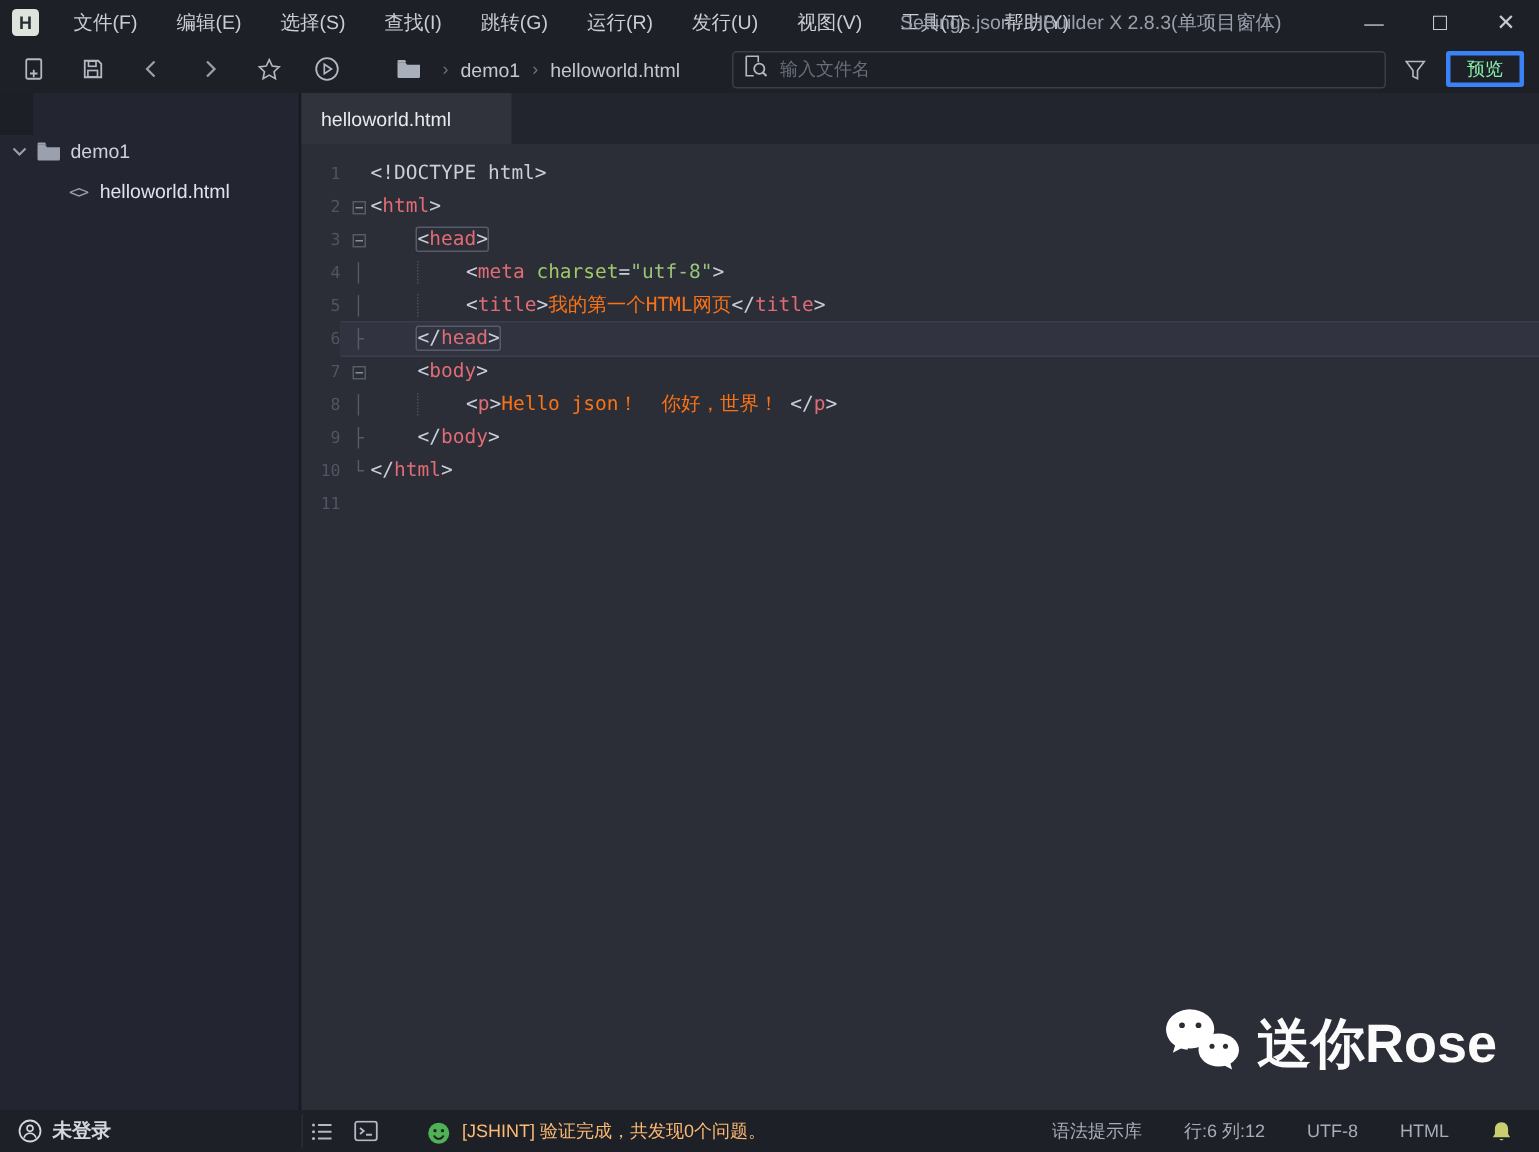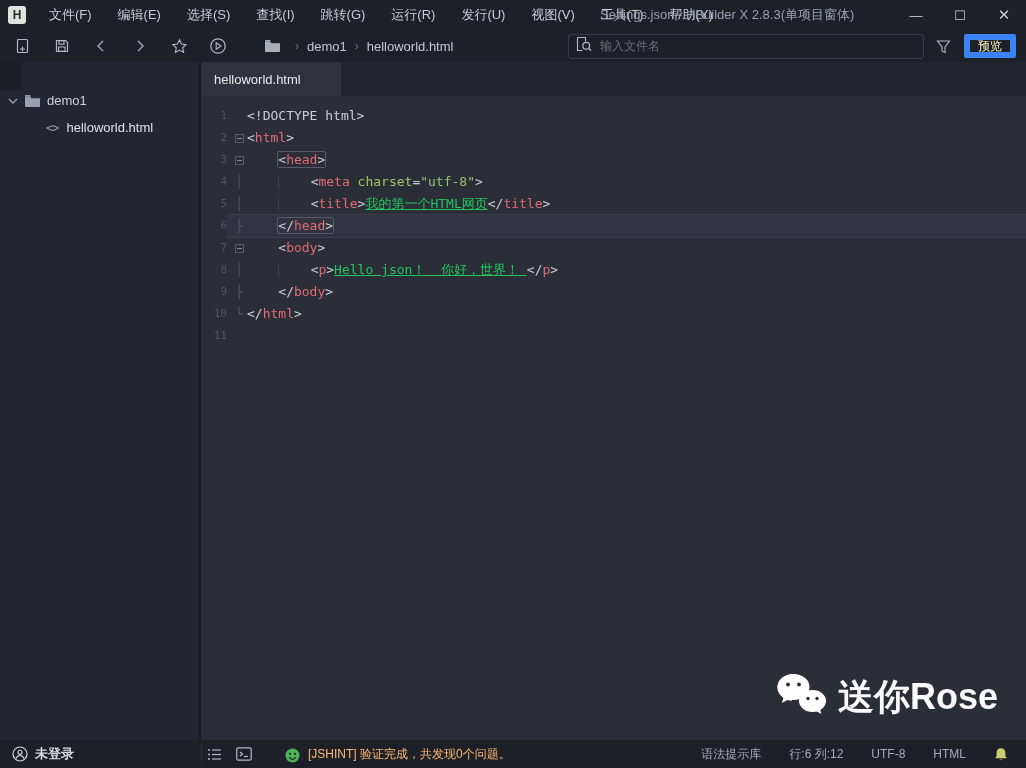--- a/index.html
+++ b/index.html
@@ -17,28 +17,28 @@
   .win-controls { position:absolute; right:0; top:0; height:30px; display:flex; }
   .win-btn { width:44px; height:30px; display:flex; align-items:center; justify-content:center; color:#c6cad1; font-size:13px; }
 
   
   .toolbar { height:32px; background:#1e2027; display:flex; align-items:center; flex:0 0 32px; padding:0 10px 0 8px; }
   .tbtn { width:30px; height:26px; display:flex; align-items:center; justify-content:center; margin-right:9px; }
   .tbtn svg { display:block; }
   .crumb { display:flex; align-items:center; margin-left:22px; }
   .crumb-sep { color:#6f7480; font-size:12px; margin:0 8px; }
   .crumb-item { color:#c2c7d0; font-size:13px; }
-  .searchbox { margin-left:auto; width:356px; height:25px; border:1px solid #3a3e4a; border-radius:3px;
+  .searchbox { margin-left:auto; width:436px; height:25px; border:1px solid #3a3e4a; border-radius:3px;
     display:flex; align-items:center; padding:0 6px; }
   .searchbox input { flex:1; background:transparent; border:none; outline:none; color:#c5cad3;
     font-size:12px; font-family:"Liberation Sans",sans-serif; margin-left:8px; }
   .searchbox input::placeholder { color:#686e7a; }
   .funnel { width:26px; height:26px; display:flex; align-items:center; justify-content:center; margin:0 8px 0 6px; }
-  .preview-btn { width:52px; height:24px; border:6px solid #3b82f6; border-radius:2px; background:transparent;
-    color:#fef9c3; font-size:12px; display:flex; align-items:center; justify-content:center; }
+  .preview-btn { width:52px; height:24px; border:3px solid #3b82f6; border-radius:2px; background:transparent;
+    color:#86efac; font-size:12px; display:flex; align-items:center; justify-content:center; }
 
   
   .main { flex:1; display:flex; min-height:0; }
   .sidebar { width:201px; background:#232530; border-right:2px solid #191b22; position:relative; flex:0 0 201px; }
   .side-notch { position:absolute; left:0; top:0; width:22px; height:28px; background:#1d1f27; }
   .tree-row { display:flex; align-items:center; height:27px; color:#ced2da; font-size:13px; }
   .tree-root { margin-top:25px; padding-left:8px; }
   .tree-file { padding-left:46px; color:#dfe3ea; }
   .tw { margin-right:6px; display:flex; align-items:center; }
   .code-glyph { font-family:"DejaVu Sans Mono",monospace; font-size:12px; color:#9aa0ad; margin-right:8px; letter-spacing:-1px; }
@@ -54,21 +54,21 @@
   .cbody { flex:1; display:flex; align-items:center; padding-left:4px; }
   .cbody.cur { background:#313440; box-shadow:0 -1px 0 #3b3e4a, 0 1px 0 #3b3e4a; }
   .fold { width:16px; flex:0 0 16px; color:#555b67; font-size:12px; display:flex; align-items:center; justify-content:center; }
   .foldbox { width:9px; height:9px; border:1px solid #555b67; position:relative; }
   .foldbox::after { content:""; position:absolute; left:1px; right:1px; top:3px; height:1px; background:#8a8f99; }
   .ct { white-space:pre; }
   .c-pln { color:#c9ced8; }
   .c-tag { color:#e06c75; }
   .c-attr { color:#9fc868; }
   .c-str { color:#98c379; }
-  .c-txt { color:#22c55e;text-decoration:underline; }
+  .c-txt { color:#f97316; }
   .tagbox { border:1px solid #565b69; border-radius:2px; margin:15px -1px; }
   .ig { border-left:1px dotted #4a505d; }
 
   
   .watermark { position:absolute; right:28px; bottom:18px; display:flex; align-items:center; }
   .wm-text { color:#fbfbfb; font-size:36px; font-weight:bold; margin-left:10px; }
 
   
   .statusbar { height:28px; background:#1e2027; display:flex; align-items:center; flex:0 0 28px; font-size:12px; position:relative; }
   .sb-left { display:flex; align-items:center; }

